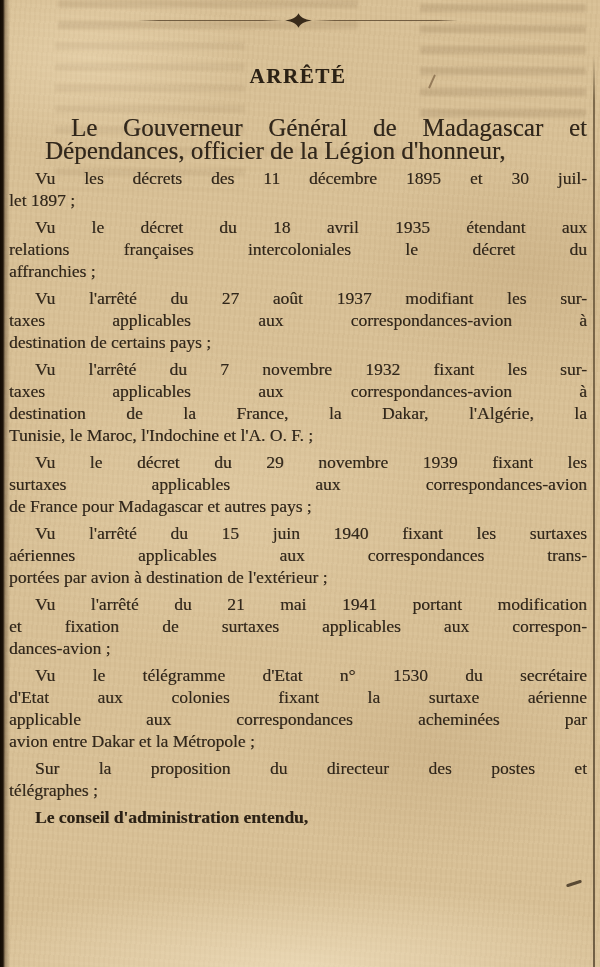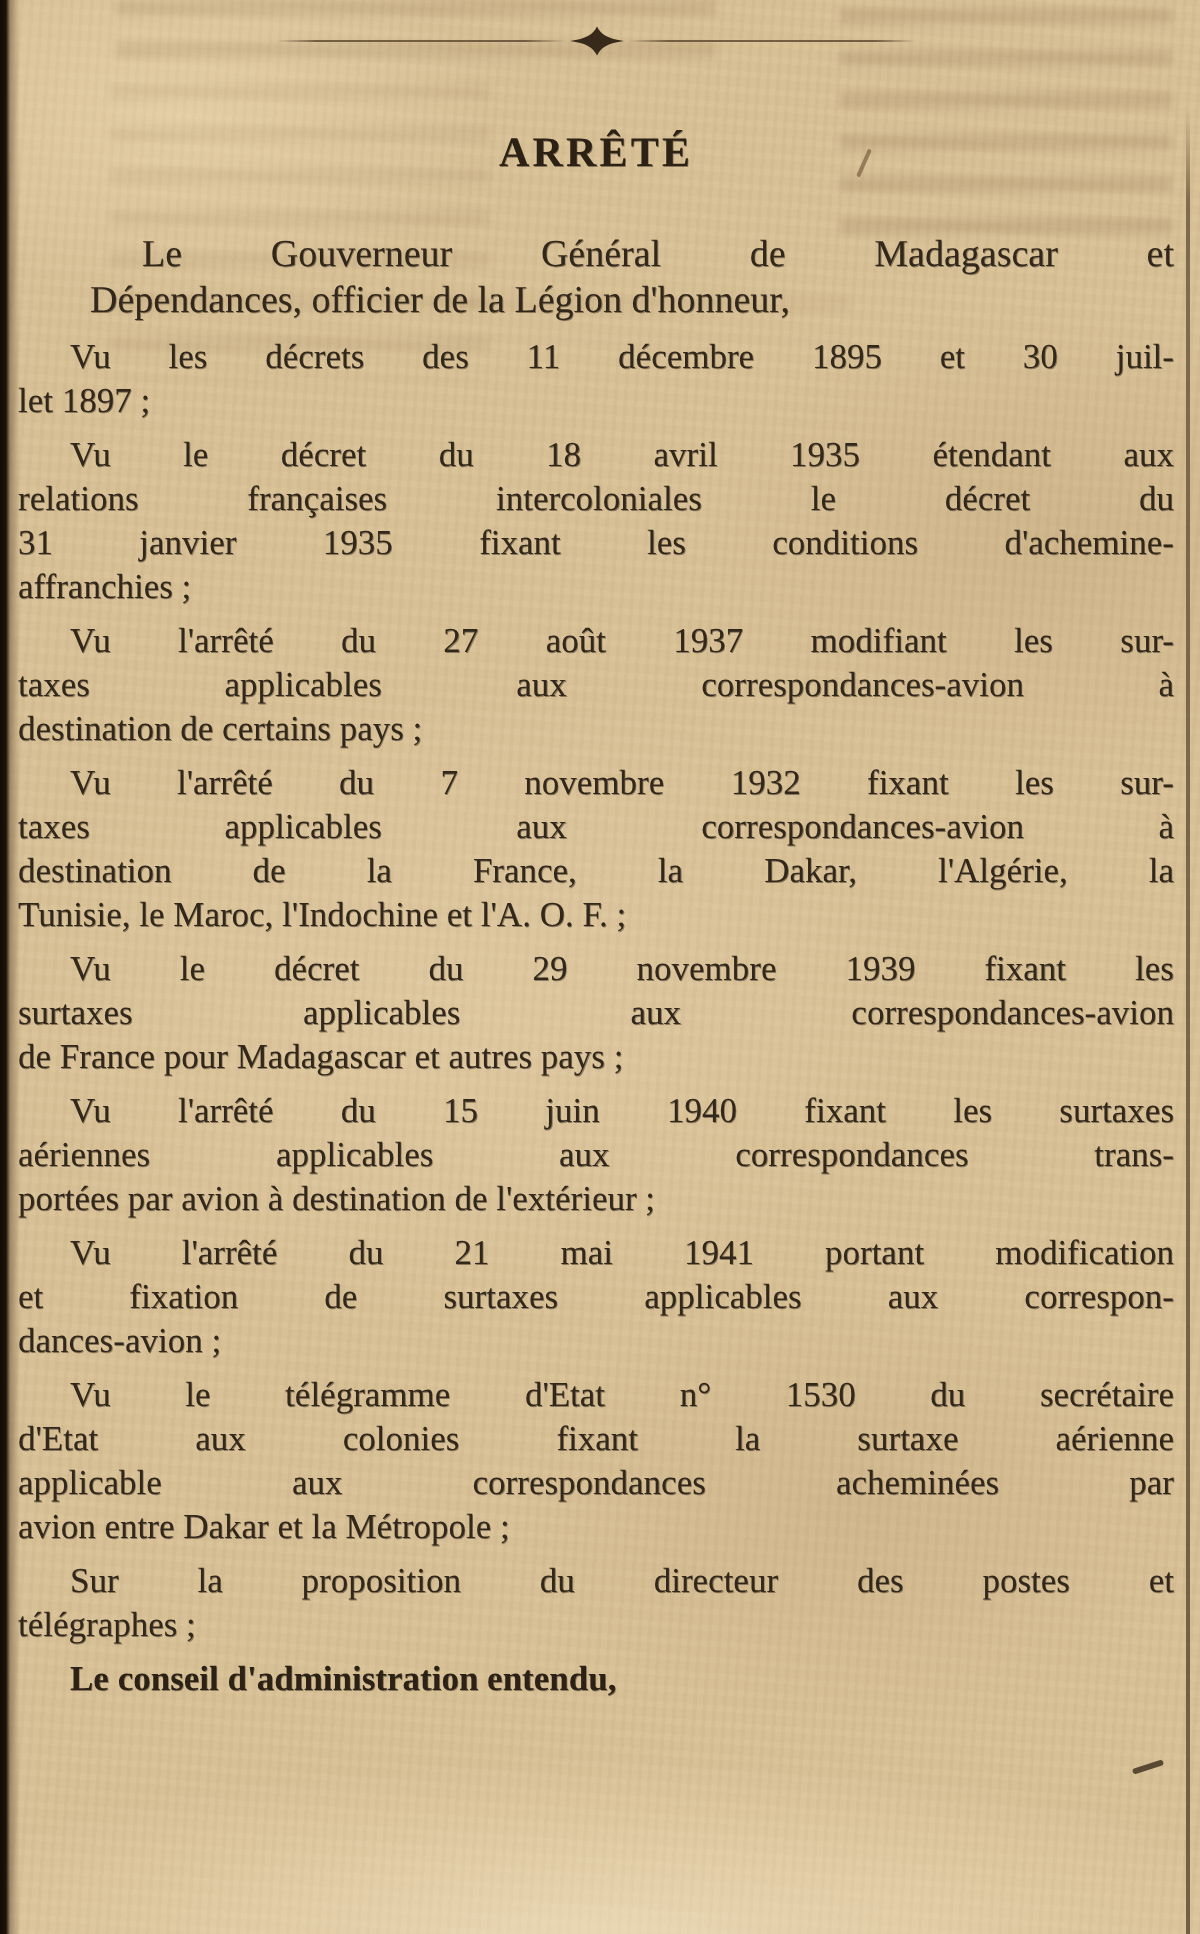--- a/index.html
+++ b/index.html
@@ -39,21 +39,21 @@
   .dline { flex:1; height:1px;
            background:linear-gradient(90deg, rgba(90,70,45,0), rgba(90,70,45,.8) 14%, rgba(90,70,45,.8) 86%, rgba(90,70,45,0)); }
   .orn { width:27px; height:15px; margin:0 2px; flex:none; }
   h1.title { margin:36px 0 0; text-align:center; font-size:21px; font-weight:700;
              letter-spacing:1.6px; color:#2b2115; }
   .subtitle { margin:14px 0 0; font-size:20px; font-weight:700; line-height:24px; color:#2d2316; }
   .sub-line.stretch { text-align:justify; text-align-last:justify; }
   .sub-line.center  { text-align:center; }
   .bodytext { margin-top:27px; font-size:17.5px; line-height:22px; }
   .para { margin:0 0 5px; }
-  .para.lead { font-size:19px; line-height:23px;padding-left:36px; }
+  .para.lead { font-size:25px; line-height:23px;padding-left:36px; }
   .para.bold { font-weight:700; color:#2b2115; }
   .line { text-align:justify; text-align-last:justify; }
   .line.end   { text-align-last:left; }
   .line.first { text-indent:26px; }
 </style>
 </head>
 <body>
 
 <div class="page">
 
@@ -82,21 +82,20 @@
           <div class="line first">Le Gouverneur Général de Madagascar et</div>
           <div class="line end">Dépendances, officier de la Légion d'honneur,</div>
         </div>
         <div class="para">
           <div class="line first">Vu les décrets des 11 décembre 1895 et 30 juil-</div>
           <div class="line end">let 1897 ;</div>
         </div>
         <div class="para">
           <div class="line first">Vu le décret du 18 avril 1935 étendant aux</div>
           <div class="line">relations françaises intercoloniales le décret du</div>
-          <div class="line">31 janvier 1935 fixant les conditions d'achemine-</div>
           <div class="line end">affranchies ;</div>
         </div>
         <div class="para">
           <div class="line first">Vu l'arrêté du 27 août 1937 modifiant les sur-</div>
           <div class="line">taxes applicables aux correspondances-avion à</div>
           <div class="line end">destination de certains pays ;</div>
         </div>
         <div class="para">
           <div class="line first">Vu l'arrêté du 7 novembre 1932 fixant les sur-</div>
           <div class="line">taxes applicables aux correspondances-avion à</div>

